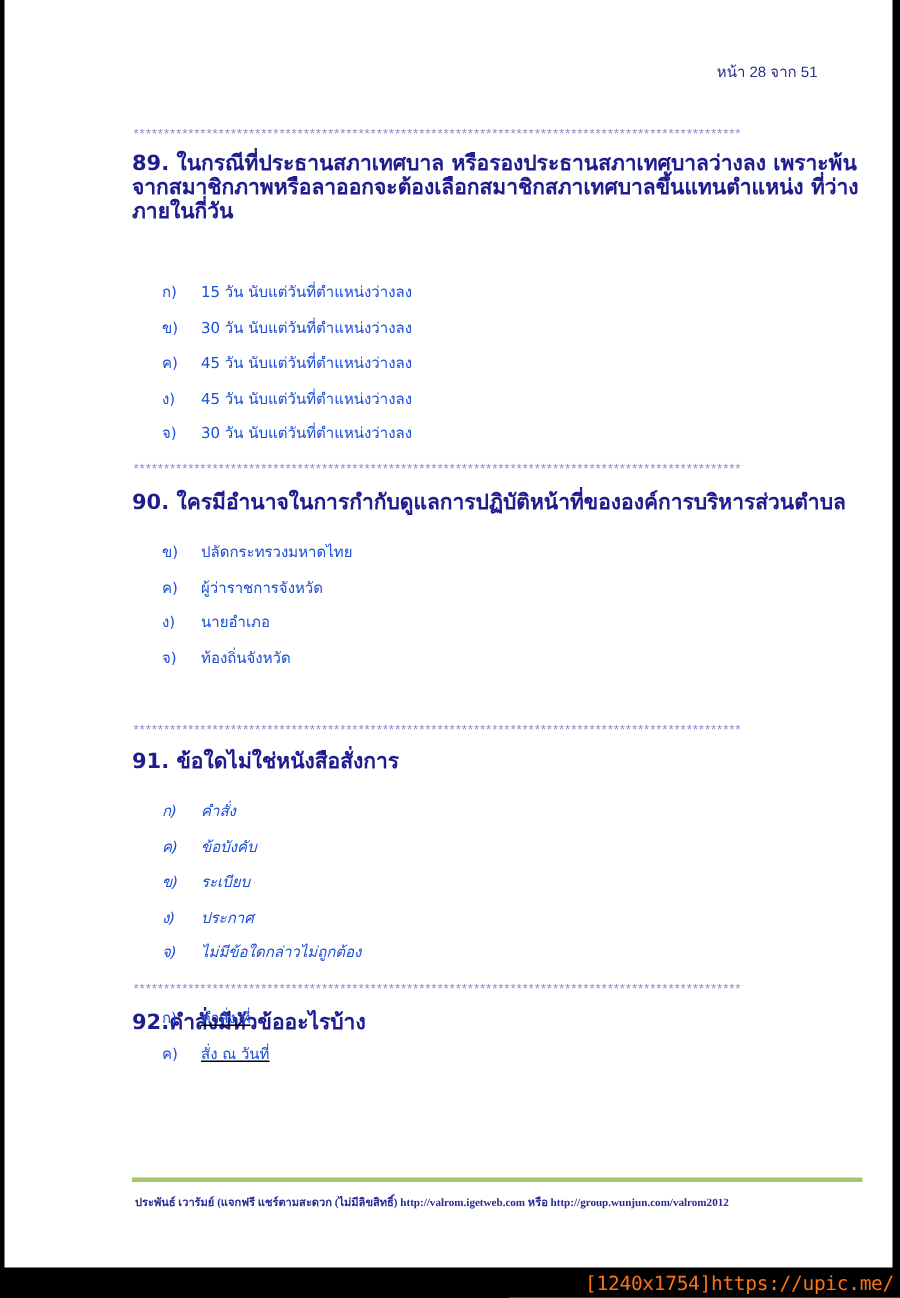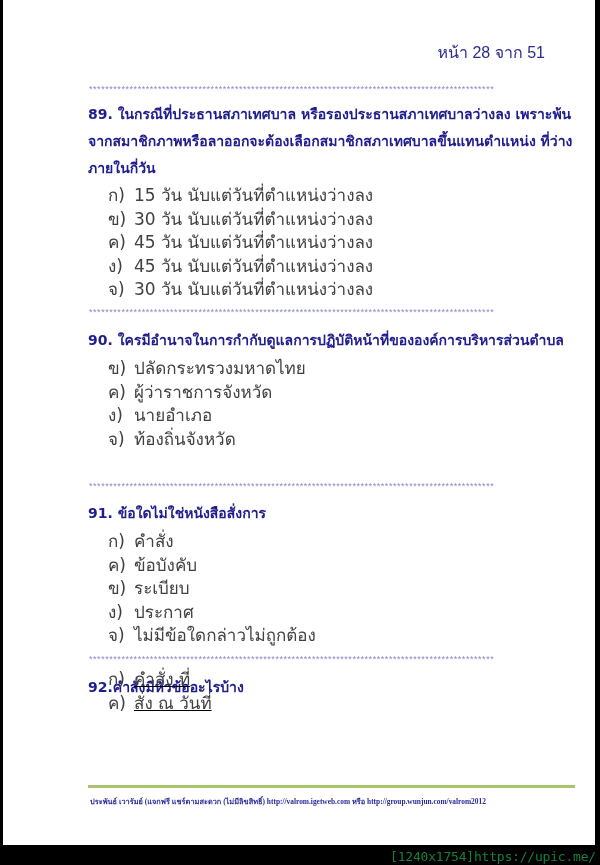--- a/index.html
+++ b/index.html
@@ -19,21 +19,21 @@
       left: 3px;
       top: 0;
       width: 592px;
       height: 845px;
       background: #ffffff;
     }
     .page-number {
       position: absolute;
       right: 50px;
       top: 40px;
-      font-size: 16px;
+      font-size: 10px;
       color: #2b2c8c;
       font-family: "Liberation Sans", sans-serif;
       white-space: nowrap;
       margin-left: 20px;
     }
     .divider {
       position: absolute;
       left: 86px;
       width: 450px;
       height: 6px;
@@ -45,33 +45,33 @@
       color: #8a88c8;
       letter-spacing: 0.55px;
     }
     .question {
       position: absolute;
       left: 85px;
       width: 496px;
       color: #1f1c8e;
       font-weight: bold;
       font-size: 14px;
-      line-height: 27px;
+      line-height: 16px;
       font-family: "DejaVu Sans", sans-serif;
     }
     .options {
       position: absolute;
       left: 105px;
       list-style: none;
       margin: 0;
       padding: 0;
     }
     .option {
-      color: #404040;
-      font-size: 17px;
+      color: #1d4ed8;
+      font-size: 10px;
       line-height: 23.5px;
       height: 23.5px;
       white-space: nowrap;
       font-family: "DejaVu Sans", sans-serif;
     }
     .option .letter {
       display: inline-block;
       width: 26px;
     }
     .footer-rule {
@@ -89,21 +89,21 @@
       font-size: 7.4px;
       color: #2a2a96;
       font-weight: bold;
       white-space: nowrap;
       font-family: Liberation Serif, serif;
     }
     .watermark {
       position: absolute;
       right: 4px;
       bottom: 1px;
-      color: #15803d;
+      color: #f97316;
       font-size: 13px;
       font-family: "DejaVu Sans Mono", monospace;
       white-space: nowrap;
       letter-spacing: -0.2px;
     }
   </style>
 </head>
 <body>
 
 <div class="page">
@@ -127,21 +127,21 @@
   <ul class="options" style="top:357px;">
     <li class="option"><span class="letter">ข)</span><span>ปลัดกระทรวงมหาดไทย</span></li>
     <li class="option"><span class="letter">ค)</span><span>ผู้ว่าราชการจังหวัด</span></li>
     <li class="option"><span class="letter">ง)</span><span>นายอำเภอ</span></li>
     <li class="option"><span class="letter">จ)</span><span>ท้องถิ่นจังหวัด</span></li>
   </ul>
 
   <div class="divider" style="top:483px;">****************************************************************************************************</div>
 
   <div class="question" style="top:500px;">91. ข้อใดไม่ใช่หนังสือสั่งการ</div>
-  <ul class="options" style="top:530px;">
+  <ul class="options" style="top:530px;font-style:italic;">
     <li class="option"><span class="letter">ก)</span><span>คำสั่ง</span></li>
     <li class="option"><span class="letter">ค)</span><span>ข้อบังคับ</span></li>
     <li class="option"><span class="letter">ข)</span><span>ระเบียบ</span></li>
     <li class="option"><span class="letter">ง)</span><span>ประกาศ</span></li>
     <li class="option"><span class="letter">จ)</span><span>ไม่มีข้อใดกล่าวไม่ถูกต้อง</span></li>
   </ul>
 
   <div class="divider" style="top:656px;">****************************************************************************************************</div>
 
   <div class="question" style="top:674px;">92.คำสั่งมีหัวข้ออะไรบ้าง</div>

